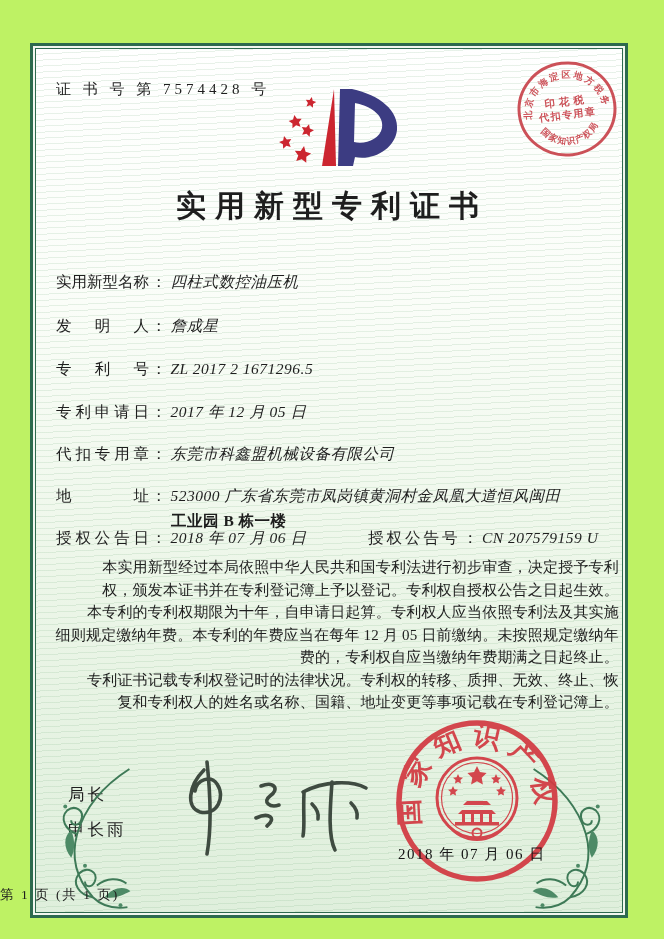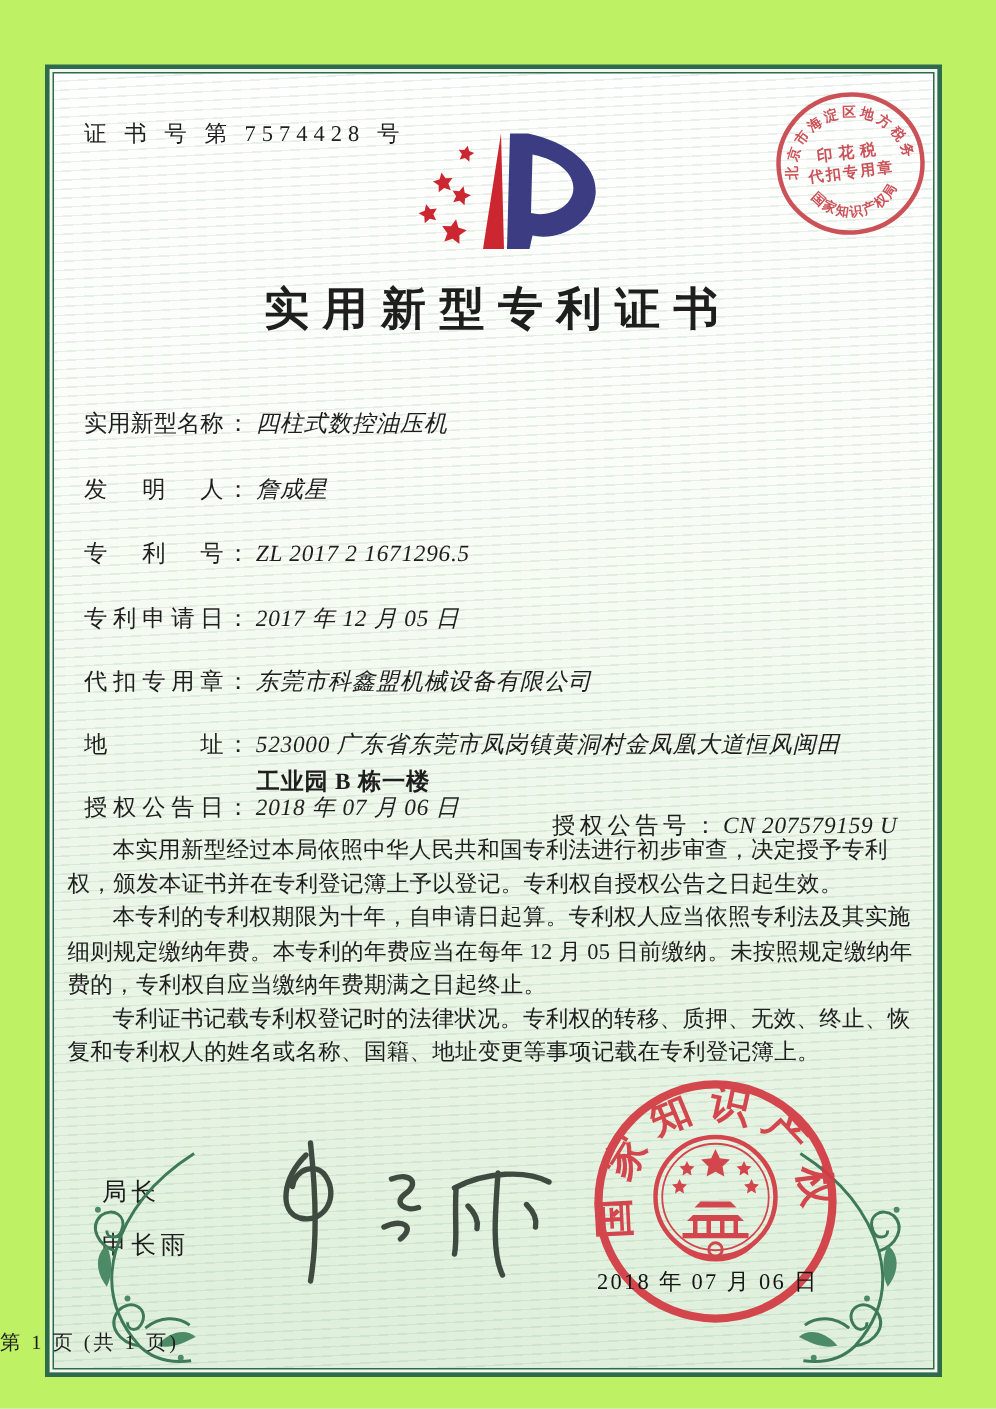--- a/index.html
+++ b/index.html
@@ -28,23 +28,23 @@
   .title{
     position:absolute;left:0;top:186px;width:100%;text-align:center;
     font-size:30px;font-weight:bold;letter-spacing:9px;z-index:2;
   }
   .fields{position:absolute;left:56px;top:0;width:560px;z-index:2;font-size:15.5px;}
   .frow{position:absolute;left:0;white-space:nowrap;}
   .flabel{display:inline-block;width:93px;text-align:justify;text-align-last:justify;vertical-align:bottom;}
   .fcolon{display:inline-block;margin:0 4px 0 2px;}
   .fvalue{letter-spacing:0.5px;font-style:italic;}
   .fline2{position:absolute;left:115px;white-space:nowrap;letter-spacing:0.5px;font-weight:bold;}
-  .fpair2{position:absolute;left:312px;top:12px;white-space:nowrap;}
+  .fpair2{position:absolute;left:312px;top:0;white-space:nowrap;}
   .fpair2 .flabel2{letter-spacing:3px;}
-  .paras{position:absolute;left:45px;top:556px;width:574px;z-index:2;}
+  .paras{position:absolute;left:45px;top:556px;width:574px;z-index:2;text-align:right;}
   .paras p{margin:0;text-indent:2em;font-size:15px;line-height:22.5px;letter-spacing:0.2px;}
   .signer{position:absolute;left:68px;top:784px;z-index:2;font-size:16.5px;letter-spacing:3px;
           font-family:Liberation Serif, serif;}
   .signer div{margin-bottom:13px;}
   .signature{position:absolute;left:160px;top:756px;width:210px;height:104px;z-index:2;}
   .office-seal{position:absolute;left:392px;top:716px;width:170px;height:170px;z-index:3;opacity:0.93;}
   .seal-date{position:absolute;left:398px;top:845px;width:160px;z-index:4;font-size:15px;
              letter-spacing:1.5px;color:#141414;white-space:nowrap;}
   .tax-seal{position:absolute;left:512px;top:56px;width:110px;height:106px;z-index:3;
             transform:rotate(-7deg);opacity:0.88;}

